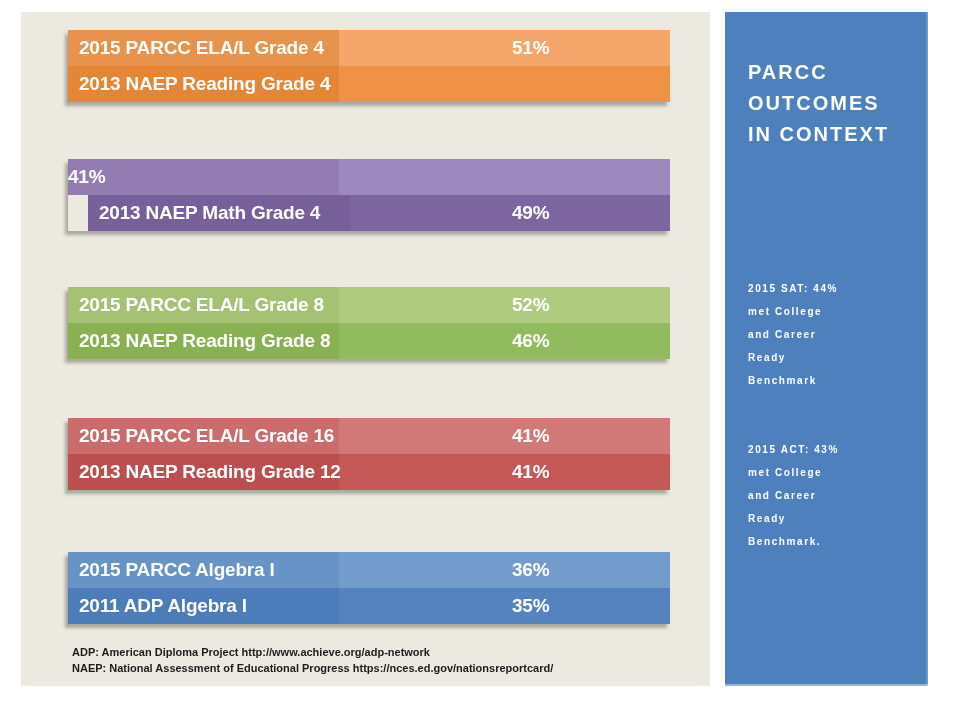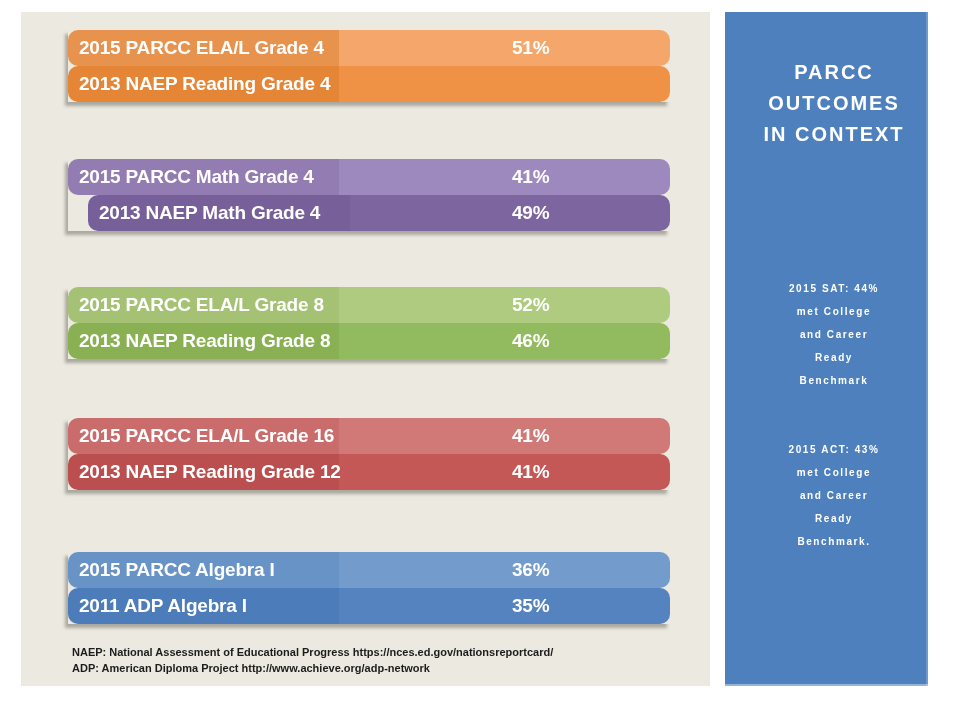--- a/index.html
+++ b/index.html
@@ -15,21 +15,21 @@
   .group{
     width:602px;
     box-shadow:-3px 4px 3px rgba(120,117,108,0.55);
   }
   .group.m1{margin-bottom:57px;}
   .group.m2{margin-bottom:56px;}
   .group.m3{margin-bottom:59px;}
   .group.m4{margin-bottom:62px;}
   .bar{
     height:36px;display:flex;align-items:center;
-    color:#FFFFFF;font-weight:700;font-size:19px;letter-spacing:-0.2px;border-radius:10px;
+    color:#FFFFFF;font-weight:700;font-size:19px;letter-spacing:-0.2px;
   }
   .bar .label{flex:1;padding-left:11px;white-space:nowrap;}
   .bar .value{width:158px;text-align:left;}
   
   .g1 .top   {background:linear-gradient(to right,#E7934E 0 45%,#F5A76B 45%);}
   .g1 .bottom{background:linear-gradient(to right,#E58637 0 45%,#F09245 45%);}
   .g2 .top   {background:linear-gradient(to right,#937CB2 0 45%,#9D89BE 45%);}
   .g2 .bottom{background:linear-gradient(to right,#77609A 0 45%,#7D659F 45%);margin-left:20px;}
   .g3 .top   {background:linear-gradient(to right,#A5C274 0 45%,#AFCB7F 45%);}
   .g3 .bottom{background:linear-gradient(to right,#89B153 0 45%,#92BA5E 45%);}
@@ -39,21 +39,20 @@
   .g5 .bottom{background:linear-gradient(to right,#4C7CBA 0 45%,#5483BF 45%);}
   .footnotes{
     margin-top:20px;margin-left:4px;
     color:#1C1C1C;font-weight:700;font-size:11px;line-height:16px;
   }
   .sidebar{
     position:absolute;left:725px;top:12px;width:203px;height:674px;
     background:#4E80BE;box-sizing:border-box;
     padding:45px 8px 0 23px;color:#FFFFFF;
     box-shadow:inset 0 -2px 0 rgba(255,255,255,0.4), inset -2px 0 0 rgba(255,255,255,0.2);
-    text-align:center;
   }
   .sidebar-title{
     font-size:20px;font-weight:700;letter-spacing:2px;line-height:31px;
   }
   .sidebar-body{
     margin-top:104px;font-size:10px;font-weight:700;letter-spacing:1.6px;
     line-height:23px;white-space:pre-line;
   }
   .sidebar-body .para2{margin-top:23px;}
 </style>
@@ -68,21 +67,20 @@
         <span class="label">2015 PARCC ELA/L Grade 4</span>
         <span class="value">51%</span>
       </div>
       <div class="bar bottom">
         <span class="label">2013 NAEP Reading Grade 4</span>
       </div>
     </div>
 
     <div class="group g2 m2">
       <div class="bar top">
-        <span class="label">2015 PARCC Math Grade 4</span>
         <span class="value">41%</span>
       </div>
       <div class="bar bottom">
         <span class="label">2013 NAEP Math Grade 4</span>
         <span class="value">49%</span>
       </div>
     </div>
 
     <div class="group g3 m3">
       <div class="bar top">
@@ -111,22 +109,22 @@
         <span class="label">2015 PARCC Algebra I</span>
         <span class="value">36%</span>
       </div>
       <div class="bar bottom">
         <span class="label">2011 ADP Algebra I</span>
         <span class="value">35%</span>
       </div>
     </div>
 
     <div class="footnotes">
+      <div>ADP: American Diploma Project http://www.achieve.org/adp-network</div>
       <div>NAEP: National Assessment of Educational Progress https://nces.ed.gov/nationsreportcard/</div>
-      <div>ADP: American Diploma Project http://www.achieve.org/adp-network</div>
     </div>
 
   </div>
 </div>
 
 <div class="sidebar">
   <div class="sidebar-title">
     <div>PARCC</div>
     <div>OUTCOMES</div>
     <div>IN CONTEXT</div>

